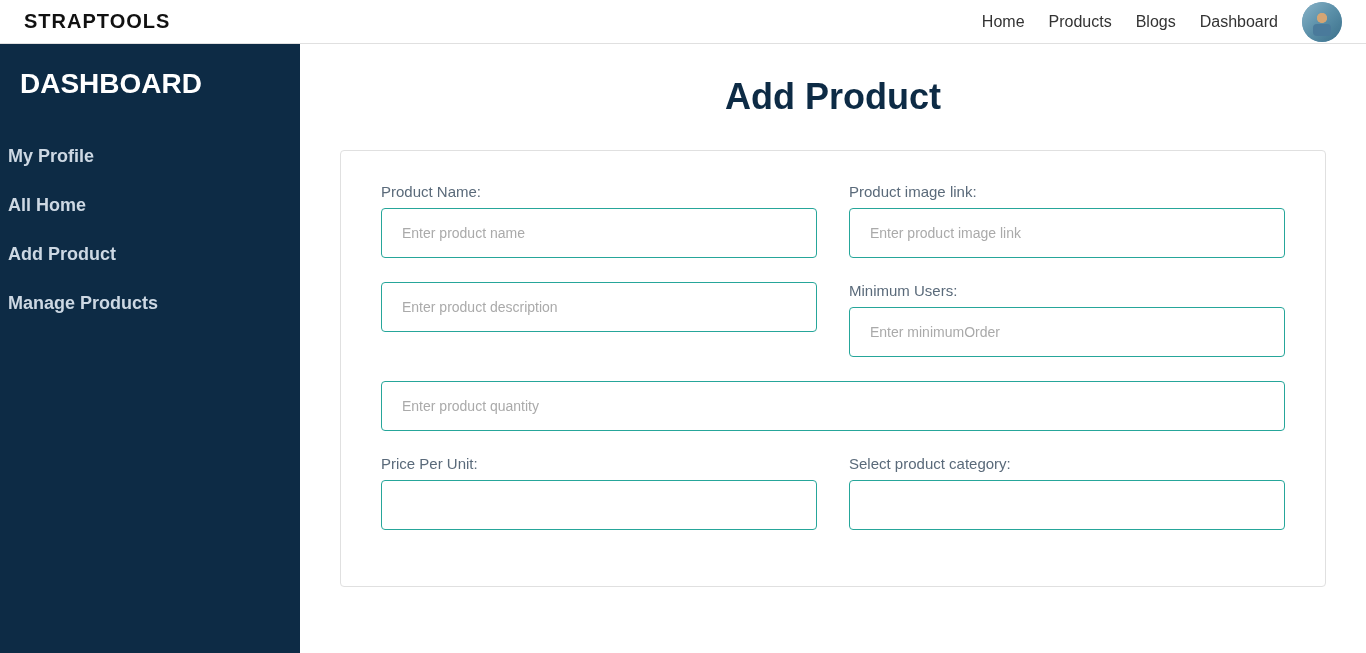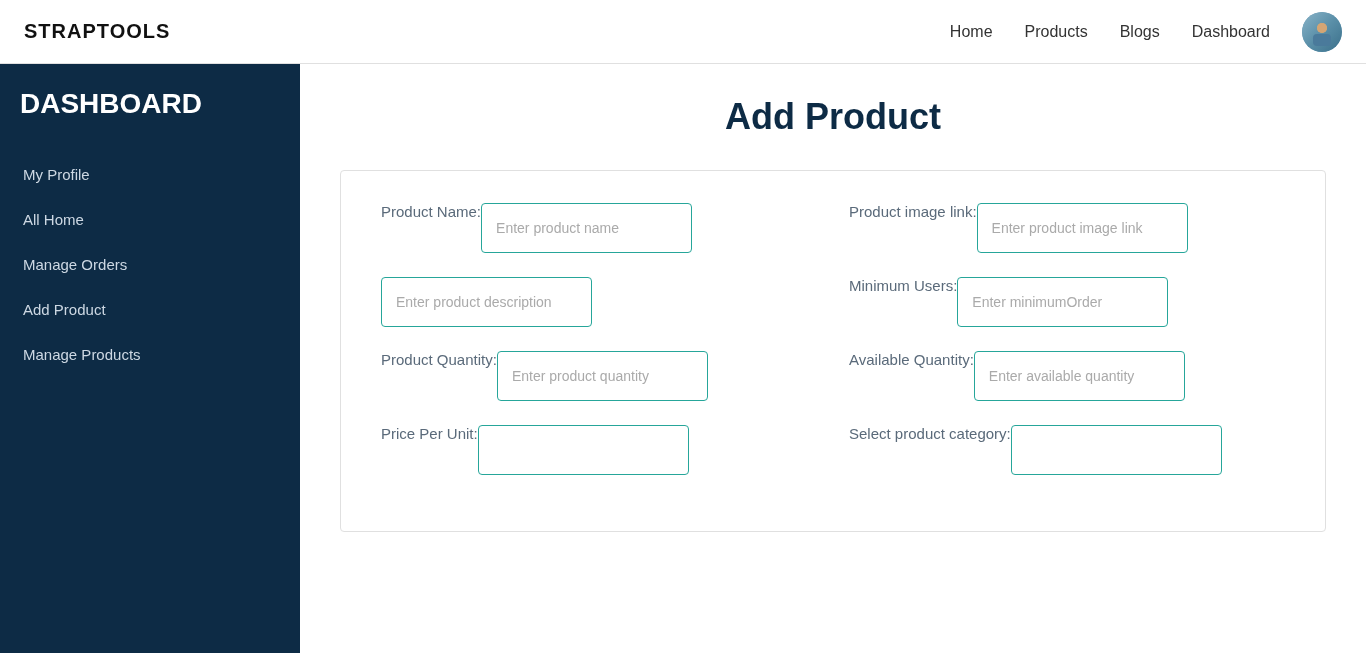--- a/index.html
+++ b/index.html
@@ -17,36 +17,36 @@
       overflow: hidden;
     }
 
     
     .header {
       display: flex;
       align-items: center;
       justify-content: space-between;
       background: #ffffff;
       padding: 0 24px;
-      height: 64px;
+      height: 44px;
       border-bottom: 1px solid #e0e0e0;
       flex-shrink: 0;
     }
 
     .header-logo {
       font-weight: 900;
       font-size: 20px;
       color: #111;
       letter-spacing: 1px;
     }
 
     .header-nav {
       display: flex;
       align-items: center;
-      gap: 32px;
+      gap: 24px;
     }
 
     .header-nav a {
       text-decoration: none;
       color: #333;
       font-size: 16px;
     }
 
     .avatar {
       width: 40px;
@@ -89,24 +89,25 @@
     }
 
     .sidebar-title {
       font-size: 28px;
       font-weight: bold;
       color: white;
       padding: 0 20px 32px 20px;
     }
 
     .sidebar-item {
-      padding: 14px 23px;
+      padding: 14px 8px;
       color: #cdd8e3;
-      font-size: 15px;
+      font-size: 18px;
       cursor: pointer;
+      font-weight: bold;
     }
 
     
     .content {
       flex: 1;
       overflow-y: auto;
       background: #ffffff;
       padding: 32px 40px;
     }
 
@@ -127,34 +128,34 @@
 
     .form-row {
       display: flex;
       gap: 32px;
       margin-bottom: 24px;
     }
 
     .form-group {
       flex: 1;
       display: flex;
-      flex-direction: row;
+      flex-direction: column;
     }
 
     .form-label {
       font-size: 15px;
       color: #5a6a7a;
       margin-bottom: 8px;
       font-weight: 500;
     }
 
     .form-input {
       border: 1px solid #26a69a;
       border-radius: 4px;
-      padding: 16px 14px;
+      padding: 16px 20px;
       font-size: 14px;
       color: #999;
       outline: none;
       background: white;
     }
 
     .form-input::placeholder {
       color: #aaa;
     }
 
@@ -192,21 +193,20 @@
     </div>
   </nav>
 </header>
 
 <div class="main-layout">
 
   <aside class="sidebar">
     <div class="sidebar-title">DASHBOARD</div>
     <div class="sidebar-item">My Profile</div>
     <div class="sidebar-item">All Home</div>
-    <div class="sidebar-item">Manage Orders</div>
     <div class="sidebar-item">Add Product</div>
     <div class="sidebar-item">Manage Products</div>
   </aside>
 
   <main class="content">
     <h1 class="page-title">Add Product</h1>
 
     <div class="form-card">
 
       <div class="form-row">
@@ -225,26 +225,21 @@
           <input type="text" class="form-input" placeholder="Enter product description" style="">
         </div>
         <div class="form-group">
           <label class="form-label">Minimum Users:</label>
           <input type="text" class="form-input" placeholder="Enter minimumOrder" style="">
         </div>
       </div>
 
       <div class="form-row">
         <div class="form-group">
-          <label class="form-label">Product Quantity:</label>
           <input type="text" class="form-input" placeholder="Enter product quantity" style="">
-        </div>
-        <div class="form-group">
-          <label class="form-label">Available Quantity:</label>
-          <input type="text" class="form-input" placeholder="Enter available quantity" style="">
         </div>
       </div>
 
       <div class="form-row">
         <div class="form-group">
           <label class="form-label">Price Per Unit:</label>
           <input type="text" class="form-input" placeholder="" style="">
         </div>
         <div class="form-group">
           <label class="form-label">Select product category:</label>

